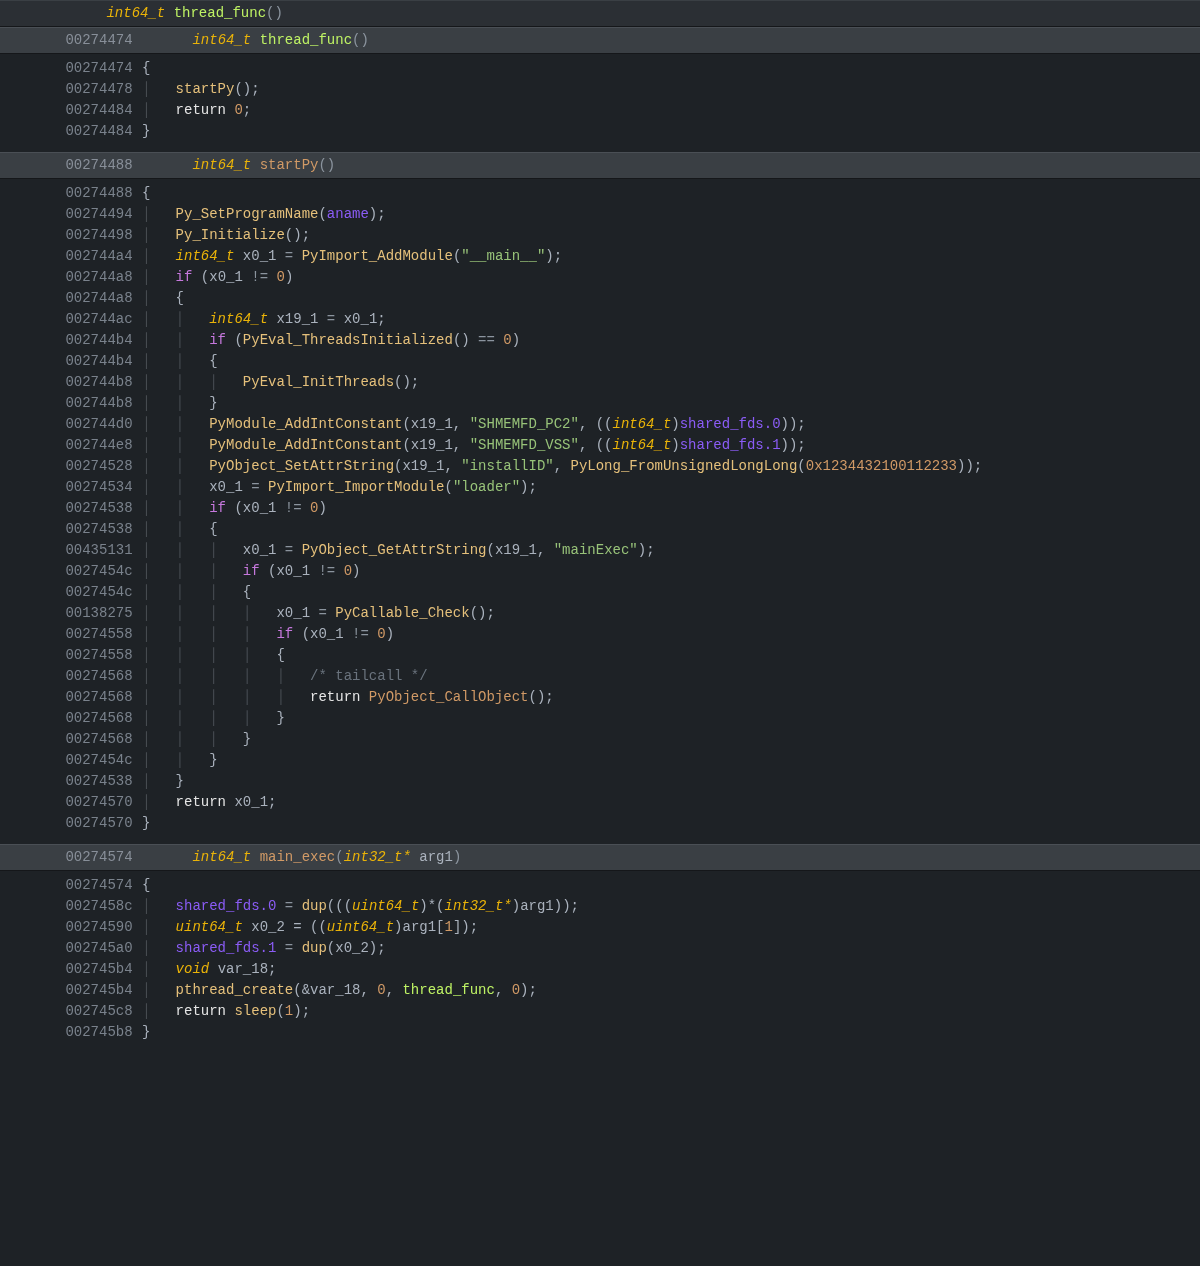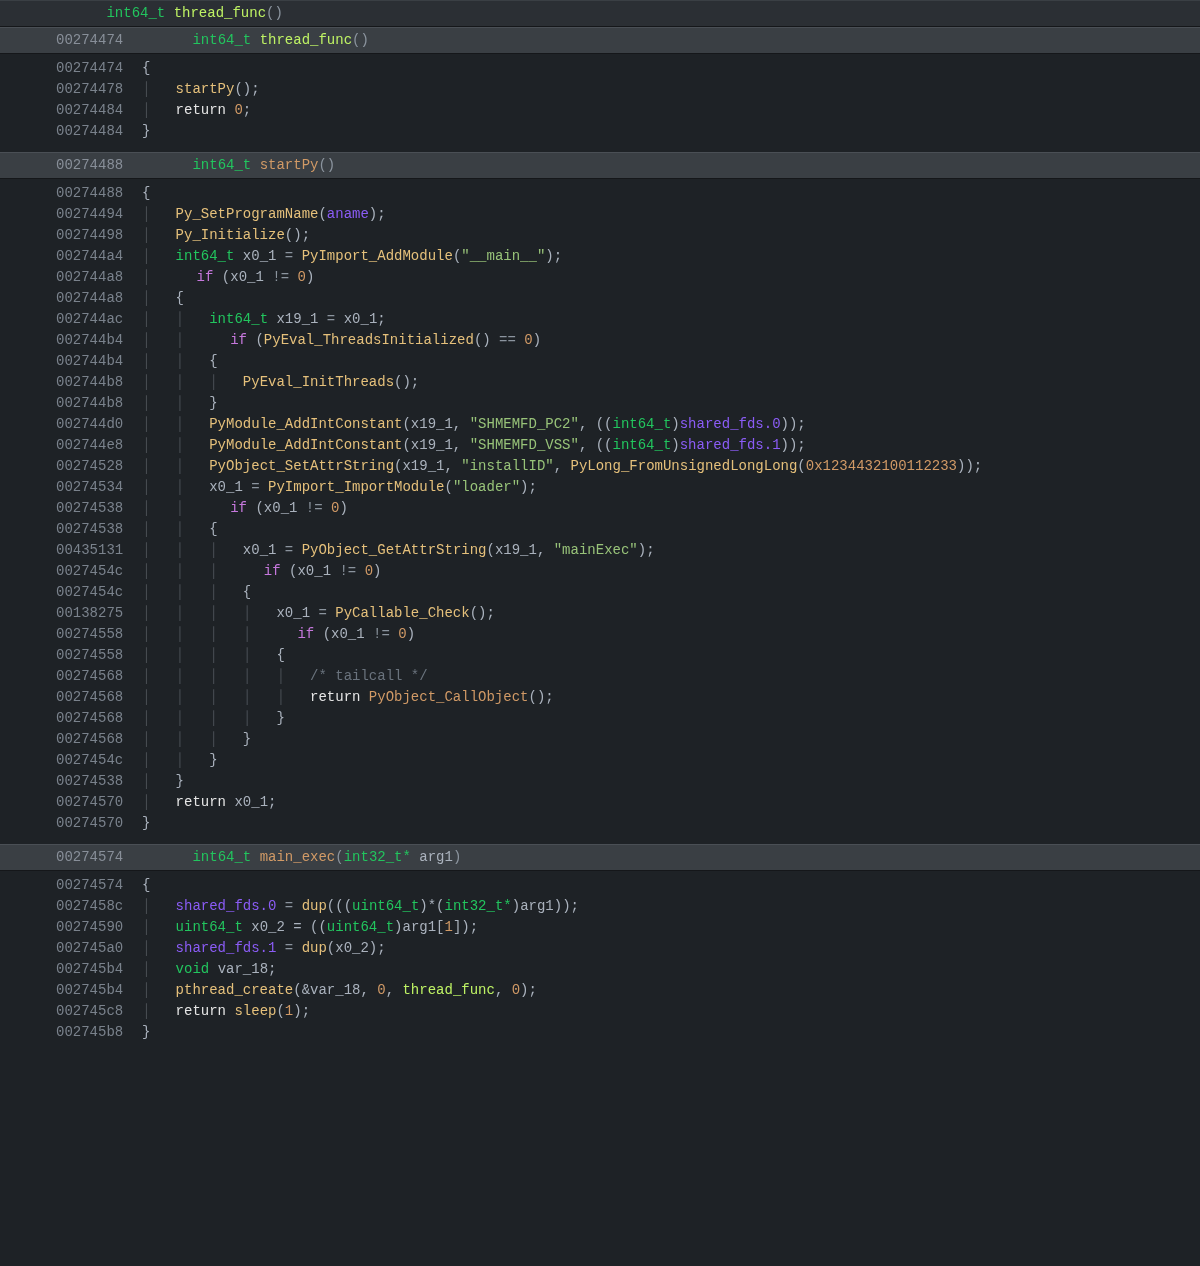--- a/index.html
+++ b/index.html
@@ -36,39 +36,40 @@
   }
   .code-row {
     display: flex;
     padding: 0 10px 0 56px;
   }
   .addr {
     width: 86px;
     color: #7a828c;
     flex-shrink: 0;
     user-select: none;
+    text-align: center;
   }
   .addr-light { color: #888f99; }
   .code {
     white-space: pre;
   }
   .guide { color: #4a4f55; }
-  .type { color: #22c55e; }
+  .type { color: #eab308; font-style: italic; }
   .fn { color: #bef264; }
   .fn-orange { color: #d19a66; }
   .fn-call { color: #e5c07b; }
   .var { color: #aab2bd; }
   .paren { color: #8b949e; }
   .op { color: #8b949e; }
   .num { color: #d19a66; }
   .str { color: #98c379; }
   .ident { color: #8b5cf6; }
   .comment { color: #6a737d; text-align: center; }
   .ret { color: #e5e5e5; }
-  .if { color: #c678dd; margin-left: 21px; }
+  .if { color: #c678dd; }
   .p { color: #aab2bd; }
 </style>
 </head>
 <body>
 
 <div class="block">
   <div class="header-row">
     <span class="code">
       <span class="type">int64_t</span><span class="type"> </span><span class="fn">thread_func</span><span class="paren">()</span>
     </span>

